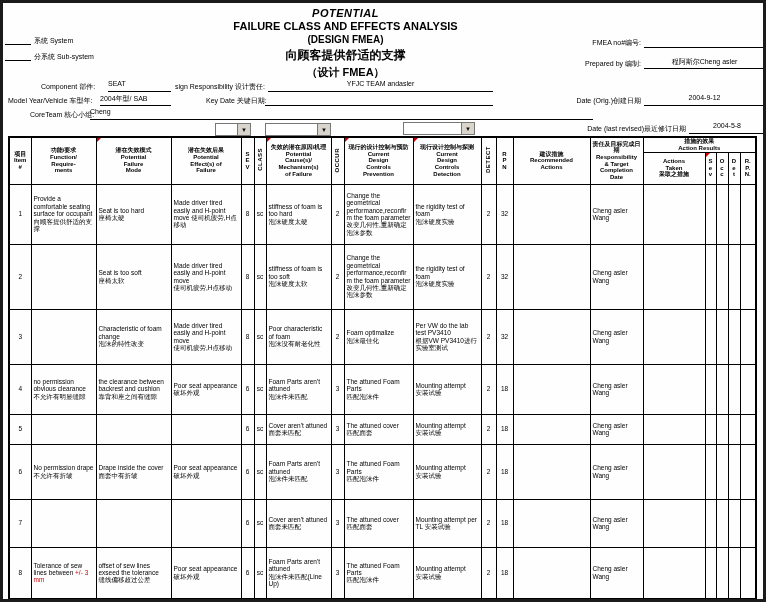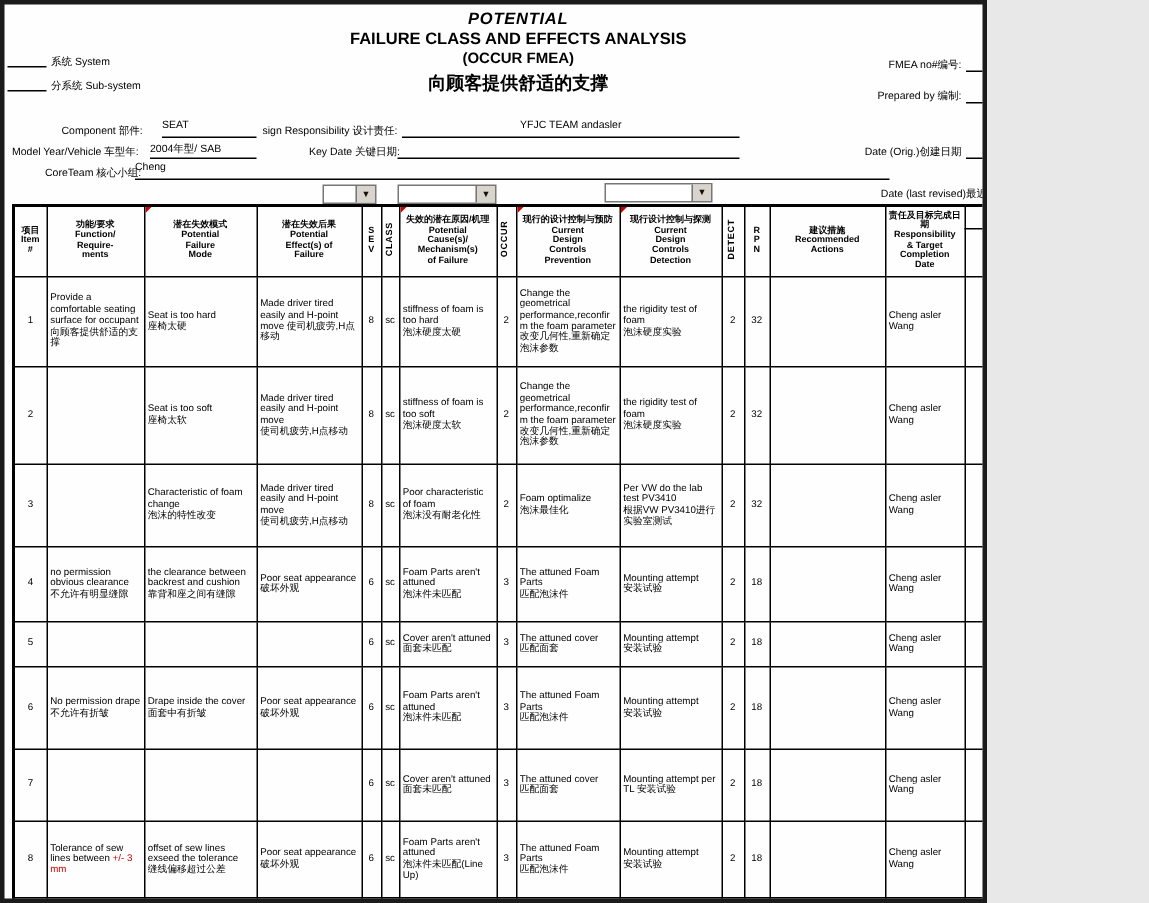--- a/index.html
+++ b/index.html
@@ -1,17 +1,17 @@
 <!DOCTYPE html>
 <html><head>
 <meta charset="utf-8">
 <style>
   html,body { margin:0; padding:0; background:#e8e8e8; }
   .page {
-    position:relative; width:658px; height:602px; box-sizing:border-box;
+    position:relative; width:766px; height:602px; box-sizing:border-box;
     background:#fefefe; border:3px solid #1b1b1b; overflow:hidden;
     font-family:"Liberation Sans", sans-serif; color:#000;
   }
   .abs { position:absolute; }
   .lbl { font-size:7px; white-space:nowrap; }
   .tick { position:absolute; border-top:1px solid #000; }
   .title-block { position:absolute; left:175px; top:4px; width:335px; text-align:center; }
   .t1 { font-size:11px; font-weight:bold; font-style:italic; letter-spacing:0.5px; }
   .t2 { font-size:11px; font-weight:bold; margin-top:1px; }
   .t3 { font-size:10px; font-weight:bold; margin-top:2px; }
@@ -36,22 +36,23 @@
   .red { color:#cc0000; }
 </style>
 </head>
 <body>
 
 <div class="page">
 
   <div class="title-block">
     <div class="t1">POTENTIAL</div>
     <div class="t2">FAILURE CLASS AND EFFECTS ANALYSIS</div>
-    <div class="t3">(OCCUR FMEA)</div>
+    <div class="t3">(DESIGN FMEA)</div>
     <div class="t4">向顾客提供舒适的支撑</div>
+    <div class="t5">（设计 FMEA）</div>
   </div>
 
   <div class="tick" style="left:2px; top:41px; width:26px;"></div>
   <div class="abs lbl" style="left:31px; top:33px;">系统 System</div>
   <div class="tick" style="left:2px; top:57px; width:26px;"></div>
   <div class="abs lbl" style="left:31px; top:49px;">分系统 Sub-system</div>
 
   <div class="abs lbl" style="left:38px; top:79px;">Component 部件:</div>
   <div class="uval left" style="left:105px; top:77px; width:63px;">SEAT</div>
 

